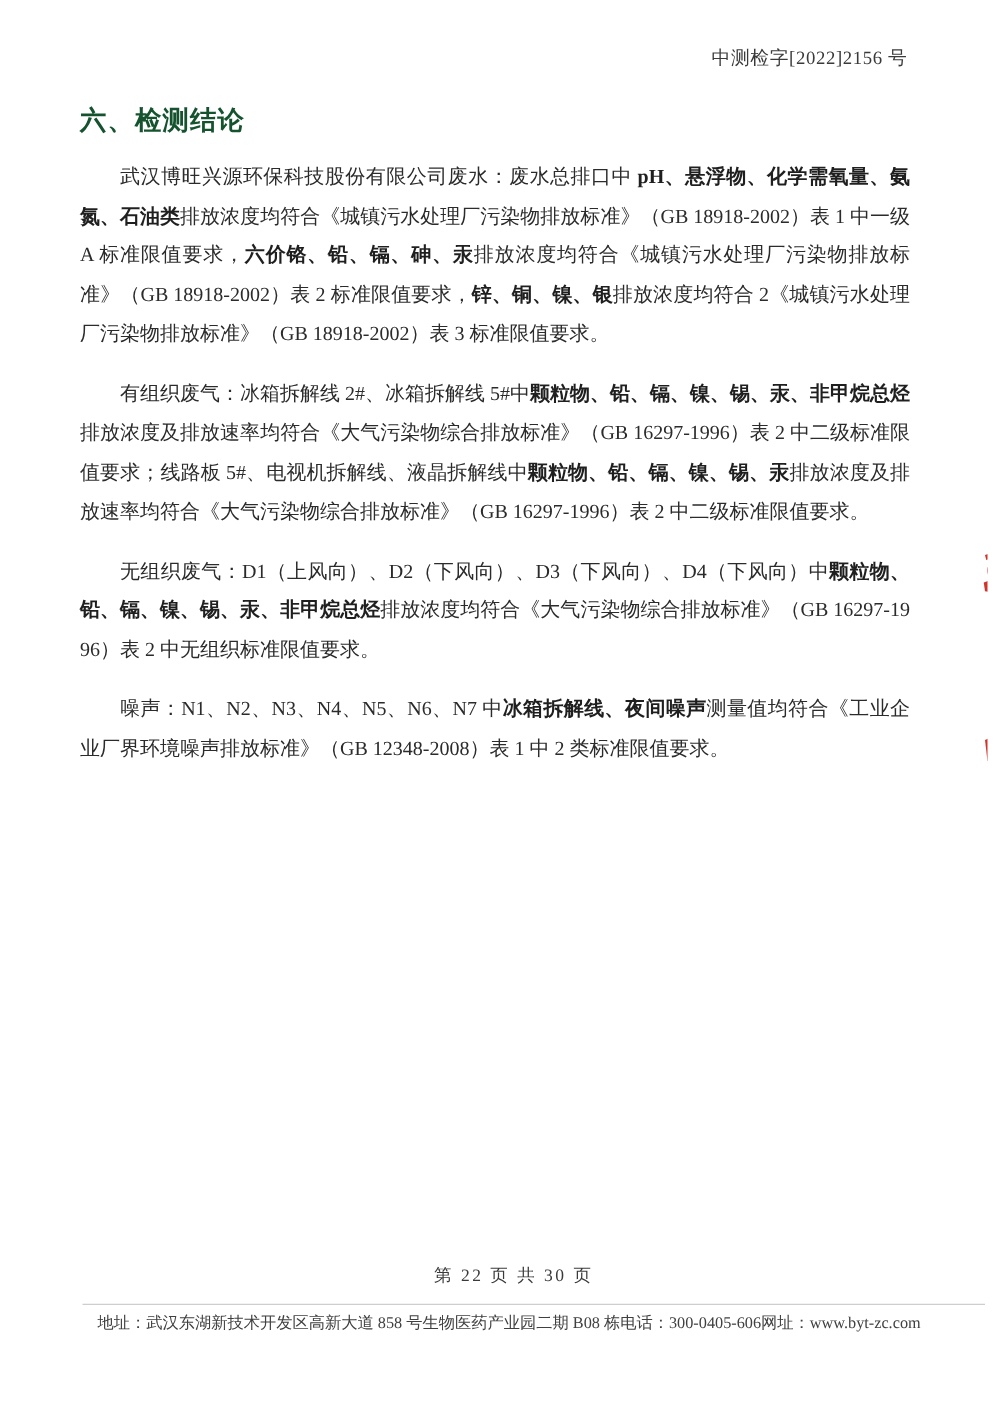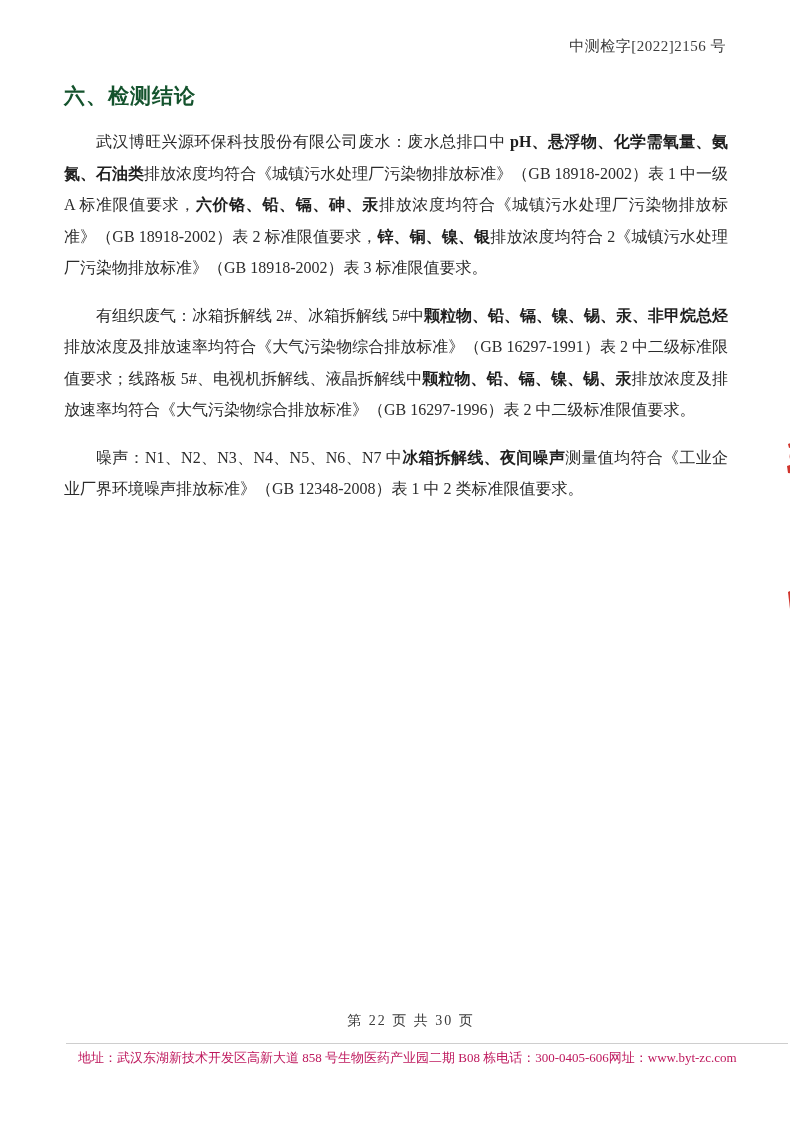--- a/index.html
+++ b/index.html
@@ -70,41 +70,42 @@
   }
   .address-footer {
     position: absolute;
     top: 1049px;
     left: 78px;
     right: 58px;
     display: flex;
     justify-content: space-between;
     align-items: baseline;
     font-size: 13px;
-    color: #be185d;
+    color: #404040;
     white-space: nowrap;
   }
   .seal-fragments {
     position: absolute;
     left: 784px;
     top: 430px;
   }
 </style>
 </head>
 <body>
 
 <div class="page">
 
   <div class="doc-number">中测检字[2022]2156 号</div>
 
   <div class="content">
     <h1 class="section-title">六、检测结论</h1>
     <div>
         <p class="para"><span class="seg">武汉博旺兴源环保科技股份有限公司废水：废水总排口中 </span><span class="seg bold">pH、悬浮物、化学需氧量、氨氮、石油类</span><span class="seg">排放浓度均符合《城镇污水处理厂污染物排放标准》（GB 18918-2002）表 1 中一级 A 标准限值要求，</span><span class="seg bold">六价铬、铅、镉、砷、汞</span><span class="seg">排放浓度均符合《城镇污水处理厂污染物排放标准》（GB 18918-2002）表 2 标准限值要求，</span><span class="seg bold">锌、铜、镍、银</span><span class="seg">排放浓度均符合 2《城镇污水处理厂污染物排放标准》（GB 18918-2002）表 3 标准限值要求。</span></p>
-        <p class="para"><span class="seg">有组织废气：冰箱拆解线 2#、冰箱拆解线 5#中</span><span class="seg bold">颗粒物、铅、镉、镍、锡、汞、非甲烷总烃</span><span class="seg">排放浓度及排放速率均符合《大气污染物综合排放标准》（GB 16297-1991）表 2 中二级标准限值要求；线路板 5#、电视机拆解线、液晶拆解线中</span><span class="seg bold">颗粒物、铅、镉、镍、锡、汞</span><span class="seg">排放浓度及排放速率均符合《大气污染物综合排放标准》（GB 16297-1996）表 2 中二级标准限值要求。</span></p>
+        <p class="para"><span class="seg">有组织废气：冰箱拆解线 2#、冰箱拆解线 5#中</span><span class="seg bold">颗粒物、铅、镉、镍、锡、汞、非甲烷总烃</span><span class="seg">排放浓度及排放速率均符合《大气污染物综合排放标准》（GB 16297-1996）表 2 中二级标准限值要求；线路板 5#、电视机拆解线、液晶拆解线中</span><span class="seg bold">颗粒物、铅、镉、镍、锡、汞</span><span class="seg">排放浓度及排放速率均符合《大气污染物综合排放标准》（GB 16297-1996）表 2 中二级标准限值要求。</span></p>
+        <p class="para"><span class="seg">无组织废气：D1（上风向）、D2（下风向）、D3（下风向）、D4（下风向）中</span><span class="seg bold">颗粒物、铅、镉、镍、锡、汞、非甲烷总烃</span><span class="seg">排放浓度均符合《大气污染物综合排放标准》（GB 16297-1996）表 2 中无组织标准限值要求。</span></p>
         <p class="para"><span class="seg">噪声：N1、N2、N3、N4、N5、N6、N7 中</span><span class="seg bold">冰箱拆解线、夜间噪声</span><span class="seg">测量值均符合《工业企业厂界环境噪声排放标准》（GB 12348-2008）表 1 中 2 类标准限值要求。</span></p>
       </div>
   </div>
 
   <svg class="seal-fragments" width="16" height="192" viewBox="0 0 16 192" aria-hidden="true">
     <g fill="#d0342c">
       <path d="M9 6 L15 4 L16 10 L10 12 Z"></path>
       <path d="M4 14 L7 13 L8 17 L5 18 Z"></path>
       <path d="M6 24 C10 22, 14 23, 15 26 L16 30 L9 32 C6 31, 5 27, 6 24 Z"></path>
       <path d="M3 36 L12 33 L14 40 L10 44 L4 43 Z"></path>

